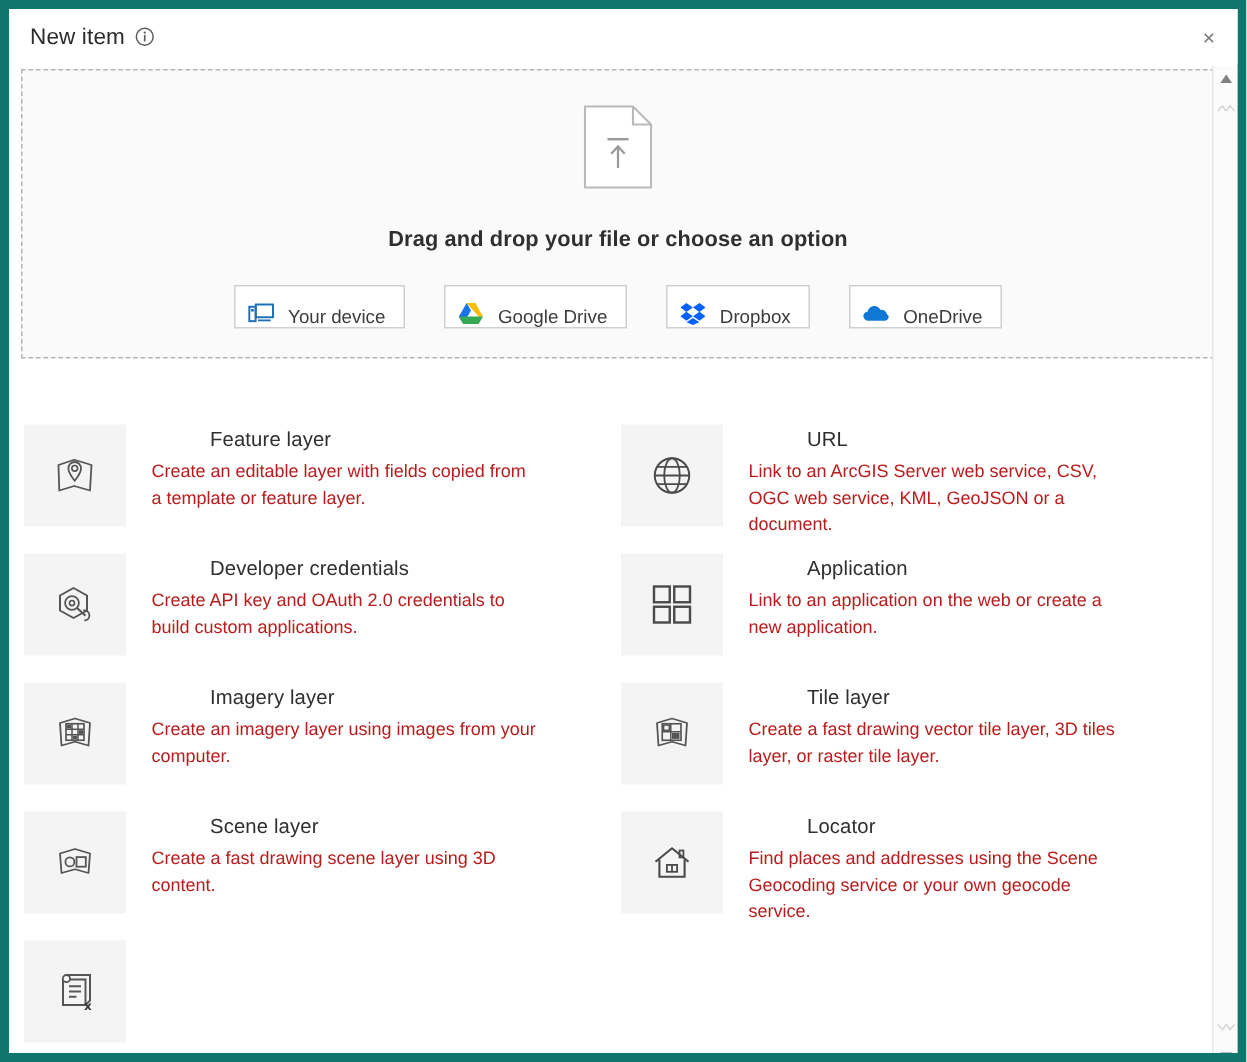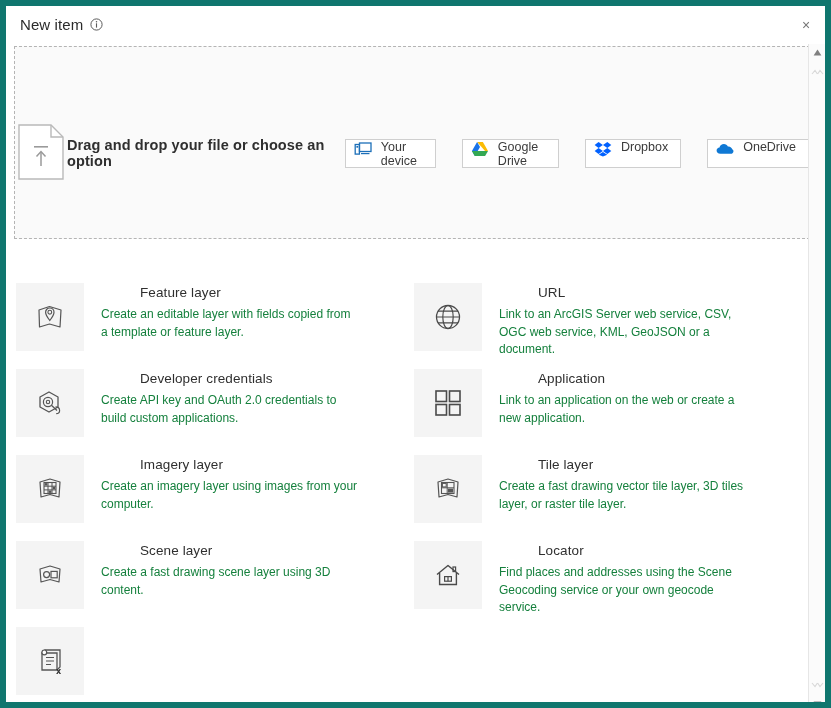--- a/index.html
+++ b/index.html
@@ -40,38 +40,38 @@
     color: #767676; font-size: 14px; cursor: pointer;
     margin-right: 6px;
   }
 
   
   .dropzone {
     position: absolute; left: 8px; top: 40px;
     width: 796px; height: 193px;
     border: 1px dashed #b4b4b4;
     background: #fafafa;
-    display: flex; 
+    display: flex; flex-direction: column;
     align-items: center;
   }
   .upload-icon { margin-top: 22px; }
   .drop-text {
     margin-top: 20px;
     font-size: 14.5px; color: #2f2f2f; font-weight: 600;
     letter-spacing: .1px;
   }
   .source-row {
     margin-top: 22px;
     display: flex; gap: 26px;
   }
   .source-btn {
     height: 29px;
     border: 1px solid #cfcfcf;
     background: #ffffff;
-    display: flex; align-items: flex-start;
+    display: flex; align-items: flex-end;
     padding: 0 12px 0 8px;
     cursor: pointer;
     gap: 9px;
   }
   .source-btn .lbl { font-size: 12.5px; color: #3b3b3b; }
   .src-icon { width: 18px; height: 18px; display: block; }
 
   
   .options {
     position: absolute; left: 10px; top: 277px;
@@ -88,21 +88,21 @@
     background: #f4f4f4;
     display: flex; align-items: center; justify-content: center;
   }
   .opt-body { padding-left: 17px; padding-top: 2px; }
   .opt-title {
     font-size: 13.5px; color: #2f2f2f; margin-bottom: 6px;
     letter-spacing: .1px;
     margin-left: 39px;
   }
   .opt-desc {
-    font-size: 12px; color: #15803d; line-height: 17.5px;
+    font-size: 12px; color: #b91c1c; line-height: 17.5px;
     max-width: 258px;
   }
   .col-right .opt-desc { max-width: 256px; }
 
   
   .scrollbar {
     position: absolute; right: 0; top: 38px;
     width: 17px; height: 669px;
     background: #fbfbfb;
     border-left: 1px solid #e6e6e6;

